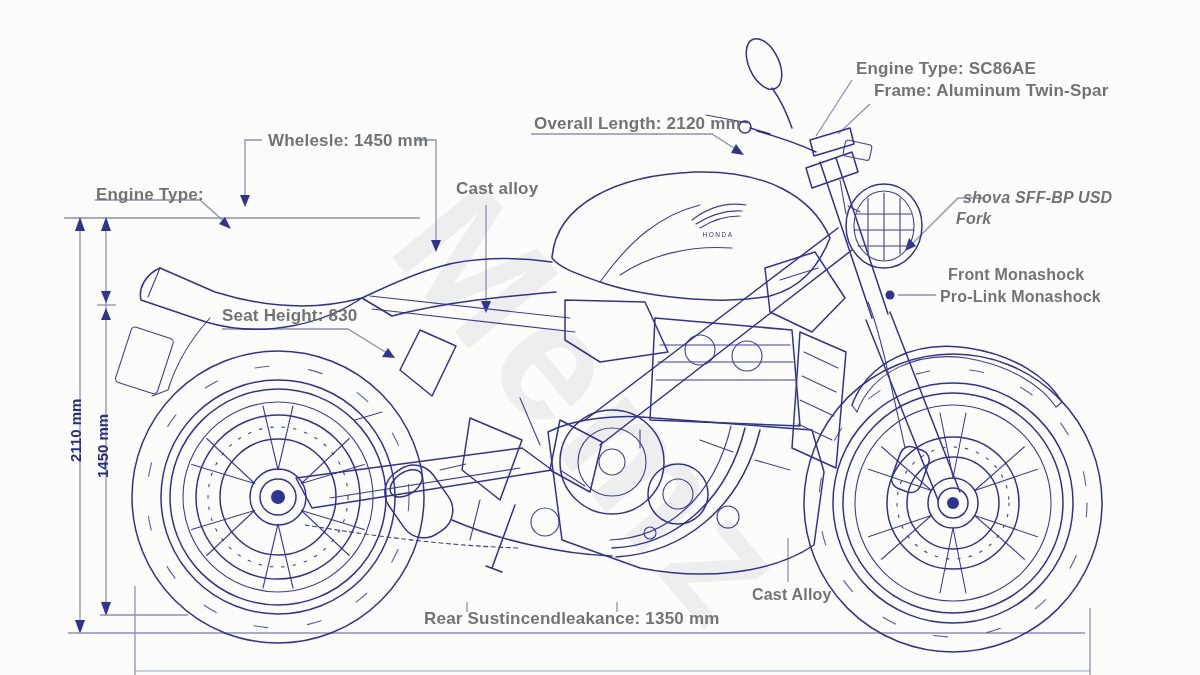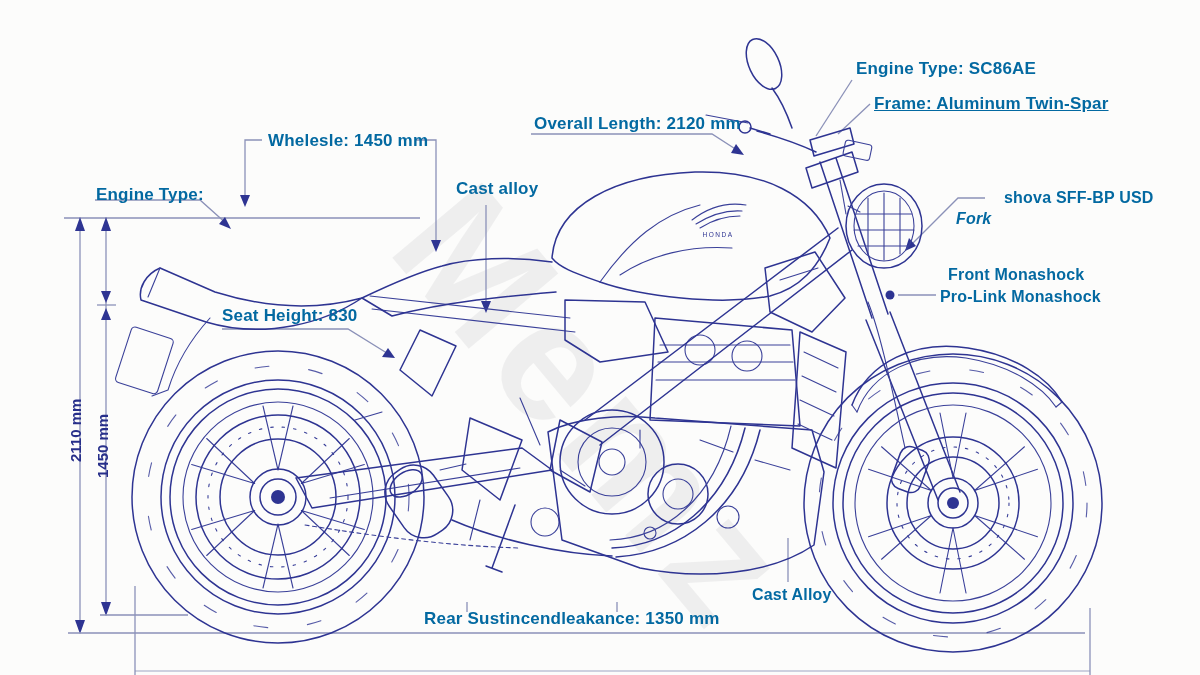--- a/index.html
+++ b/index.html
@@ -3,21 +3,21 @@
 <meta charset="utf-8">
 <style>
   html,body{margin:0;padding:0;background:#e8e8e8;}
   .stage{
     position:relative;width:1200px;height:675px;margin:0 auto;
     background:#fcfcfb;overflow:hidden;
     font-family:"Liberation Sans", sans-serif;
   }
   .stage svg{position:absolute;left:0;top:0;}
   .lbl{
-    position:absolute;color:#0369a1;font-weight:600;
+    position:absolute;color:#737373;font-weight:600;
     font-size:17px;letter-spacing:.2px;white-space:nowrap;
     line-height:1.25;
   }
   .lbl.sm{font-size:16px;}
   .bp{stroke:#2e3492;fill:none;stroke-width:1.5;stroke-linecap:round;stroke-linejoin:round;}
   .bp2{stroke:#3a4099;fill:none;stroke-width:1.1;stroke-linecap:round;stroke-linejoin:round;}
   .dim{stroke:#8b91b8;fill:none;stroke-width:1.3;}
   .dimtxt{fill:#272f8a;font-weight:600;font-size:15px;font-family:"Liberation Sans",sans-serif;}
   .arr{fill:#2e3492;stroke:none;}
 </style>
@@ -255,26 +255,26 @@
   </g>
 
   <g>
     <path class="bp" d="M852,405 C868,362 915,340 968,348 C1015,355 1048,378 1062,402"></path>
     <path class="bp2" d="M857,412 C872,372 916,351 966,358 C1010,365 1042,386 1056,407"></path>
     <path class="bp2" d="M852,405 L857,412 M1062,402 L1056,407"></path>
   </g>
 </svg>
 
 <div class="lbl" style="left:856px;top:58px;">Engine Type: SC86AE</div>
-<div class="lbl" style="left:874px;top:93px;text-decoration:underline;">Frame: Aluminum Twin-Spar</div>
+<div class="lbl" style="left:874px;top:80px;">Frame: Aluminum Twin-Spar</div>
 <div class="lbl" style="left:534px;top:113px;">Overall Length: 2120 mm</div>
 <div class="lbl" style="left:268px;top:130px;">Whelesle: 1450 mm</div>
 <div class="lbl" style="left:96px;top:184px;">Engine Type:</div>
 <div class="lbl" style="left:456px;top:178px;">Cast alloy</div>
-<div class="lbl sm" style="left:1004px;top:188px;">shova SFF-BP USD</div>
+<div class="lbl sm" style="left:963px;top:188px;font-style:italic;">shova SFF-BP USD</div>
 <div class="lbl sm" style="left:956px;top:209px;font-style:italic;">Fork</div>
 <div class="lbl sm" style="left:948px;top:265px;">Front Monashock</div>
 <div class="lbl sm" style="left:940px;top:287px;">Pro-Link Monashock</div>
 <div class="lbl" style="left:222px;top:305px;">Seat Height: 830</div>
 <div class="lbl" style="left:424px;top:608px;">Rear Sustincendleakance: 1350 mm</div>
 <div class="lbl sm" style="left:752px;top:585px;">Cast Alloy</div>
 
 </div>
 
 </body></html>

